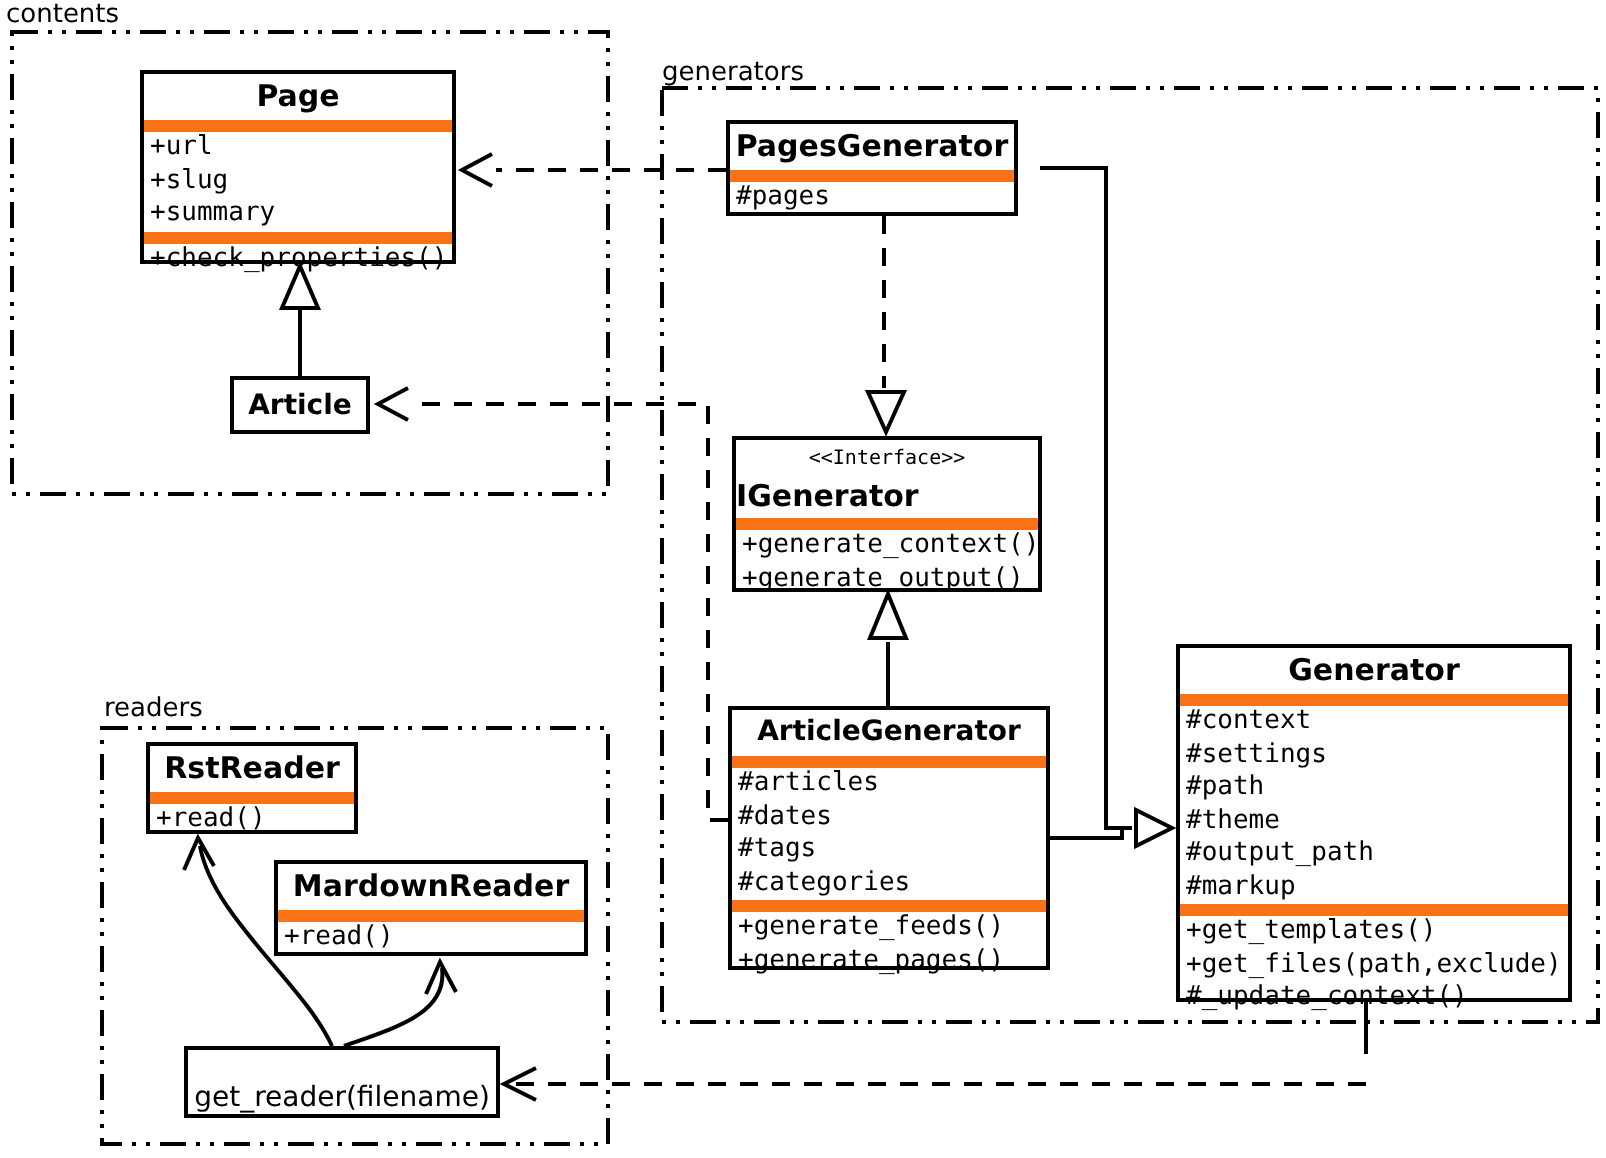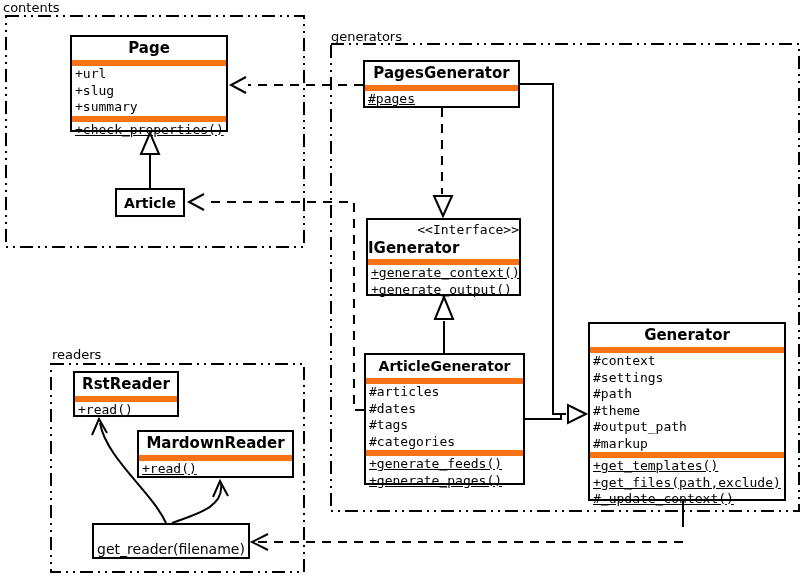--- a/index.html
+++ b/index.html
@@ -21,26 +21,26 @@
   }
   .cls .t{
     font-weight:bold;font-size:15px;line-height:23px;text-align:center;
     white-space:nowrap;padding:0 2px;flex:0 0 auto;
   }
   .t-sm{font-size:14px !important;}
   .sec{
     border-top:6px solid #f97316;font-family:"DejaVu Sans Mono","Liberation Mono",monospace;
     font-size:13px;line-height:16.5px;padding:0 3px;flex:0 0 auto;overflow:hidden;
   }
-  .sec:last-child{flex:1 0 auto;text-decoration:underline;}
+  .sec:last-child{flex:1 0 auto;}
   .sec div{white-space:nowrap;}
   .titlewrap{padding:2px 0 1px 0;flex:0 0 auto;}
   .stereo{
-    font-family:"DejaVu Sans Mono","Liberation Mono",monospace;font-size:13px;
-    line-height:16px;text-align:right;font-weight:normal;white-space:nowrap;
+    font-family:"DejaVu Sans Mono","Liberation Mono",monospace;font-size:10px;
+    line-height:16px;text-align:center;font-weight:normal;white-space:nowrap;
   }
   .name2{font-weight:bold;font-size:15px;line-height:20px;text-align:left;white-space:nowrap;}
   .node{
     position:absolute;z-index:2;border:2px solid #000;background:#fff;box-sizing:border-box;
     display:flex;align-items:flex-end;justify-content:center;font-size:14px;white-space:nowrap;
   }
 </style>
 </head>
 <body>
 
@@ -113,21 +113,21 @@
     </div>
     <div class="sec">
       <div>+check_properties()</div>
     </div>
   </div>
 
   <div class="cls" style="left:115px;top:188px;width:70px;height:29px;justify-content:center">
     <div class="t t-sm" style="line-height:24px">Article</div>
   </div>
 
-  <div class="cls" style="left:363px;top:60px;width:157px;height:48px">
+  <div class="cls" style="left:363px;top:60px;width:146px;height:48px">
     <div class="t">PagesGenerator</div>
     <div class="sec">
       <div>#pages</div>
     </div>
   </div>
 
   <div class="cls" style="left:366px;top:218px;width:155px;height:78px">
     <div class="titlewrap">
       <div class="stereo">&lt;&lt;Interface&gt;&gt;</div>
       <div class="name2">IGenerator</div>

